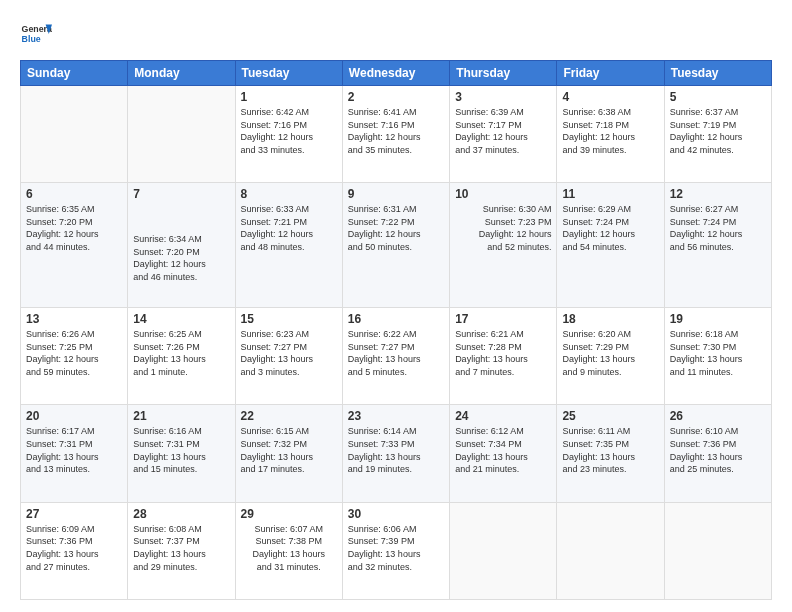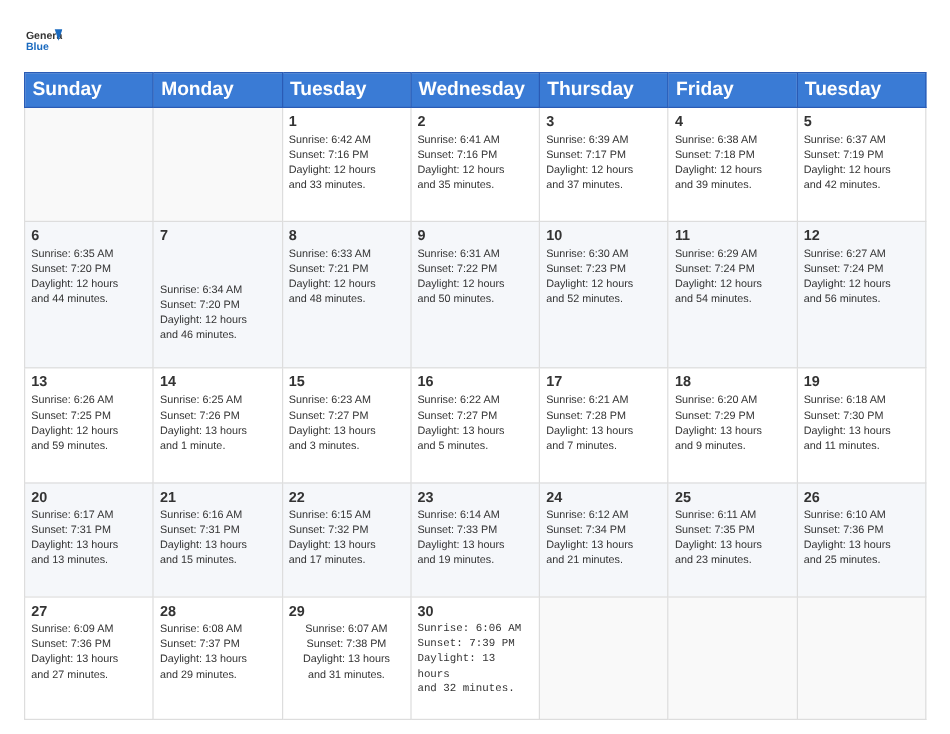--- a/index.html
+++ b/index.html
@@ -48,21 +48,21 @@
     .calendar {
       flex: 1;
       border: 1px solid #ccc;
       border-collapse: collapse;
       width: 100%;
       table-layout: fixed;
     }
     .calendar th {
       background: #3a7bd5;
       color: white;
-      font-size: 16px;
+      font-size: 12px;
       font-weight: bold;
       padding: 5px 6px;
       text-align: left;
       border: 1px solid #2a5bb5;
     }
     .calendar td {
       vertical-align: top;
       border: 1px solid #ddd;
       padding: 4px 5px;
       font-size: 9.5px;
@@ -185,21 +185,21 @@
           </td>
           <td>
             <span class="day-num">9</span>
             <div class="day-info" style="white-space: pre-line;">Sunrise: 6:31 AM
 Sunset: 7:22 PM
 Daylight: 12 hours
 and 50 minutes.</div>
           </td>
           <td>
             <span class="day-num">10</span>
-            <div class="day-info" style="white-space: pre-line;">Sunrise: 6:30 AM
+            <div class="day-info" style="white-space: pre-line; text-align: right;">Sunrise: 6:30 AM
 Sunset: 7:23 PM
 Daylight: 12 hours
 and 52 minutes.</div>
           </td>
           <td>
             <span class="day-num">11</span>
             <div class="day-info" style="white-space: pre-line;">Sunrise: 6:29 AM
 Sunset: 7:24 PM
 Daylight: 12 hours
 and 54 minutes.</div>
@@ -331,21 +331,21 @@
           </td>
           <td>
             <span class="day-num">29</span>
             <div class="day-info" style="white-space: pre-line; text-align: center;">Sunrise: 6:07 AM
 Sunset: 7:38 PM
 Daylight: 13 hours
 and 31 minutes.</div>
           </td>
           <td>
             <span class="day-num">30</span>
-            <div class="day-info" style="white-space: pre-line; font-family: Liberation Mono, monospace;">Sunrise: 6:06 AM
+            <div class="day-info" style="white-space: pre-line;">Sunrise: 6:06 AM
 Sunset: 7:39 PM
 Daylight: 13 hours
 and 32 minutes.</div>
           </td>
           <td class="empty"></td>
           <td class="empty"></td>
           <td class="empty"></td>
         </tr>
       </tbody>
   </table>

